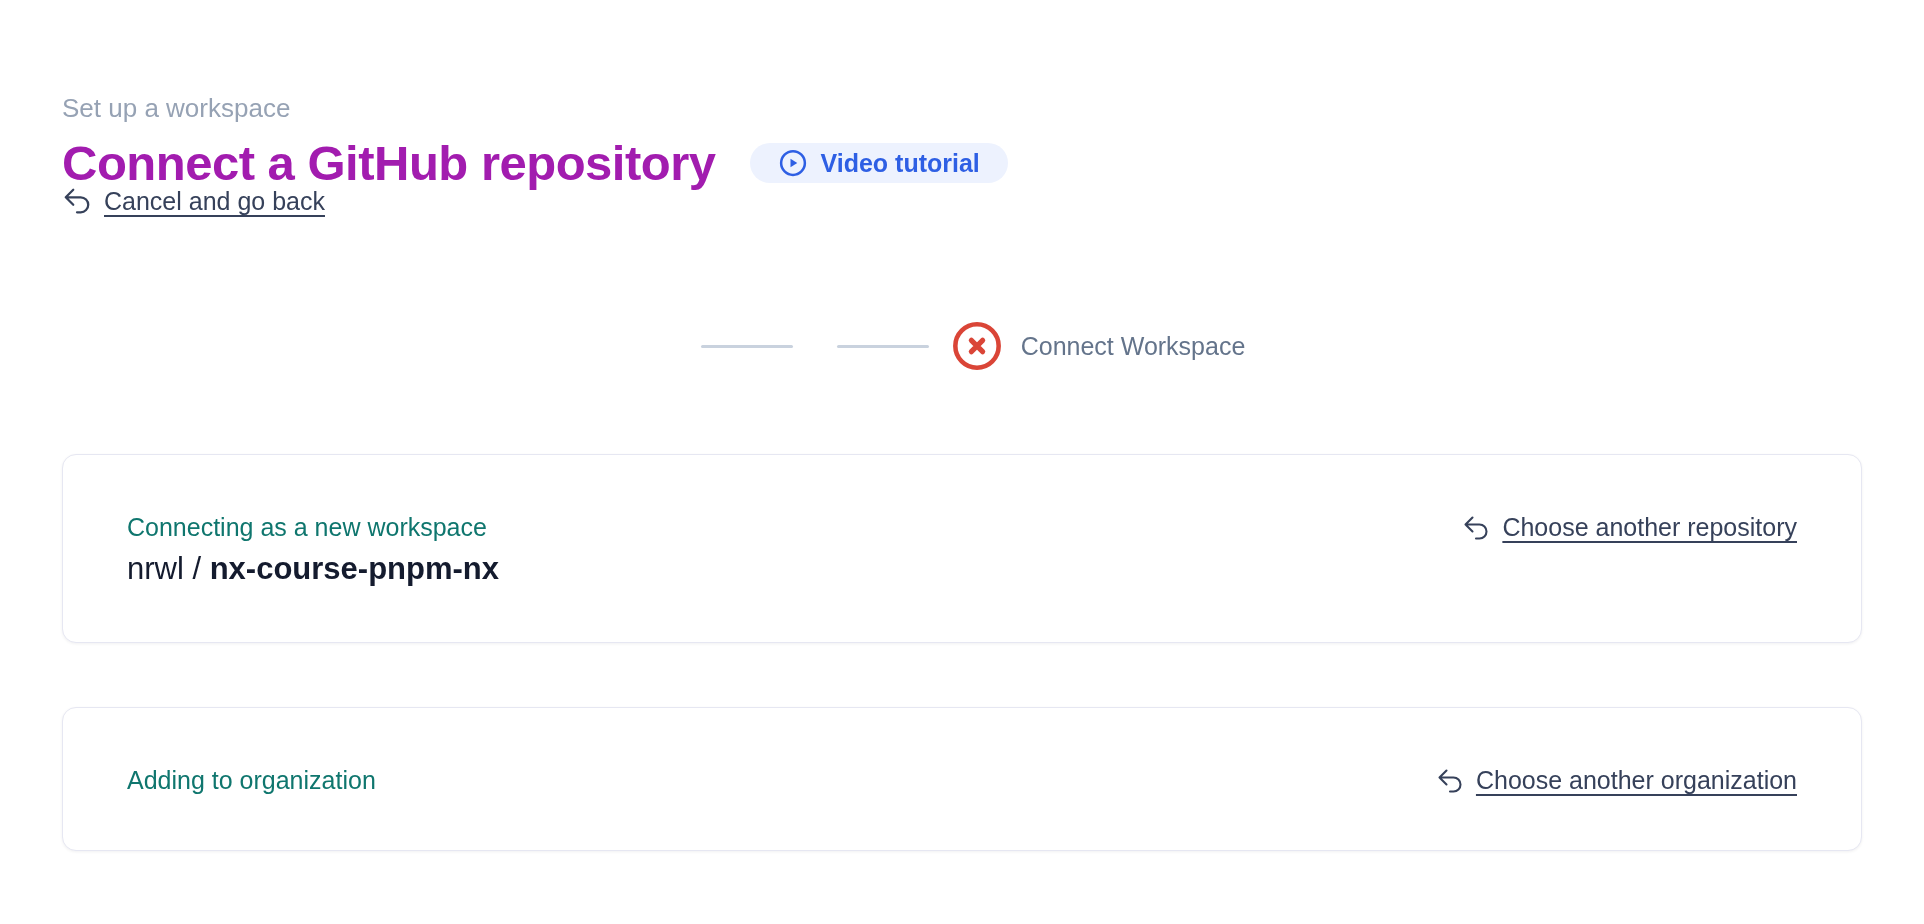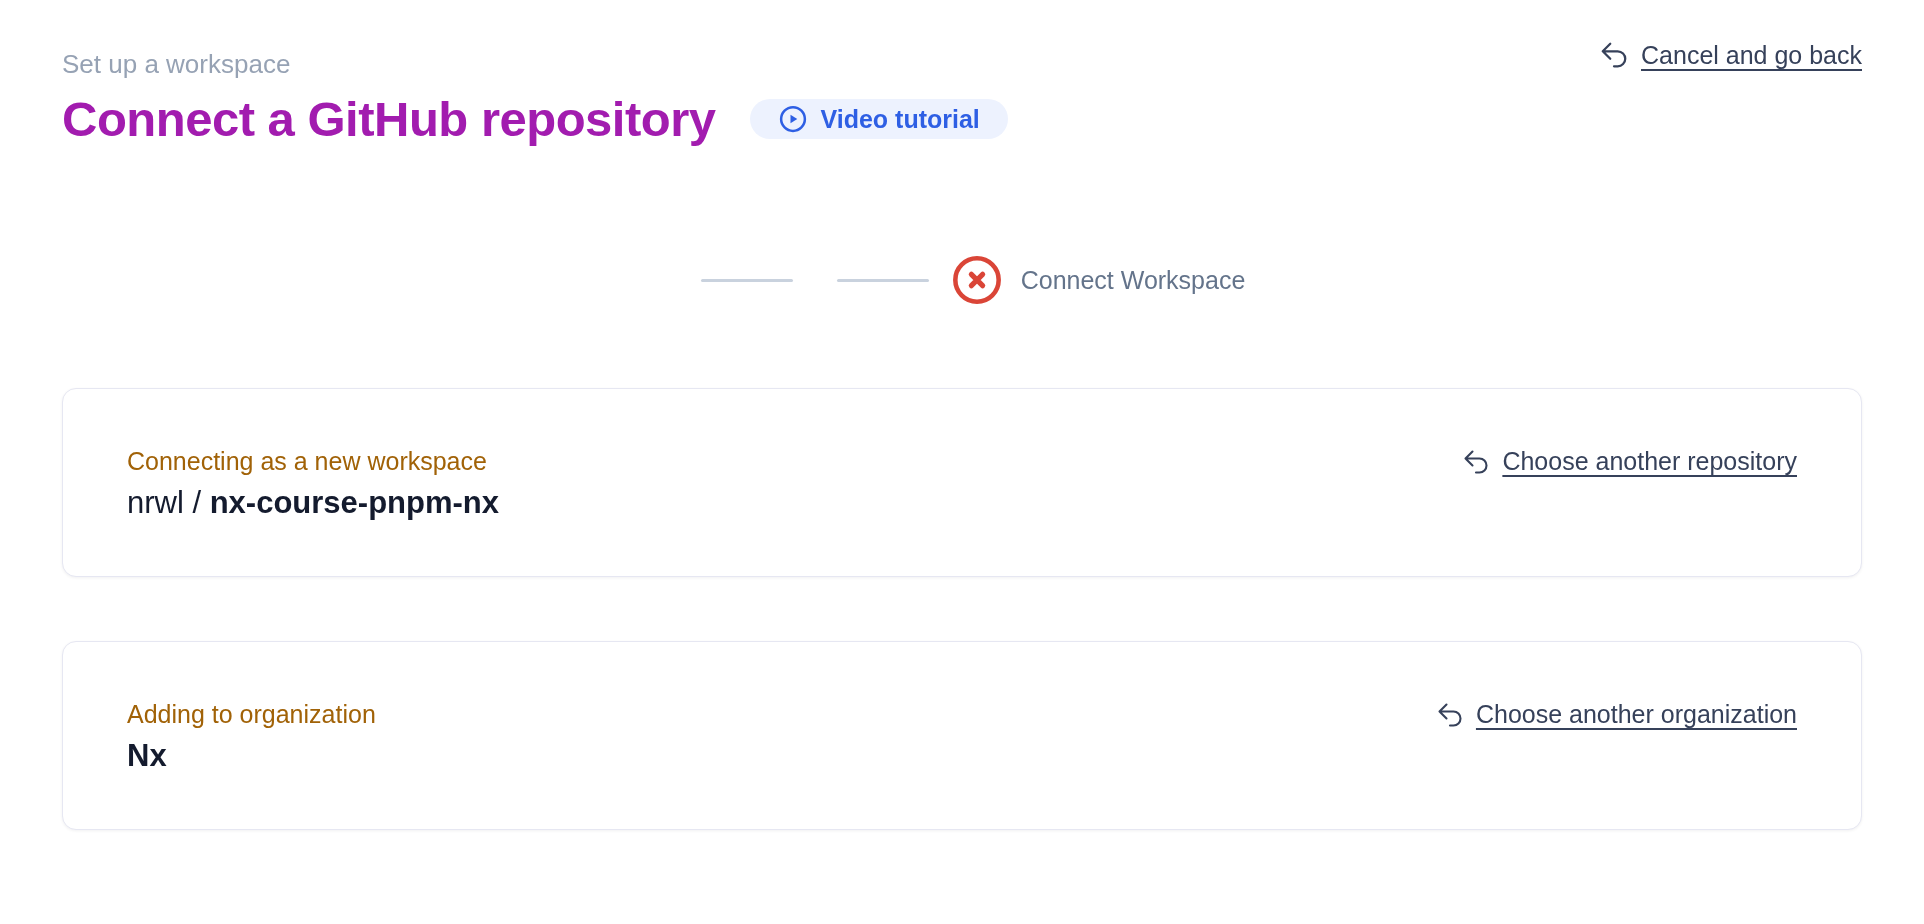--- a/index.html
+++ b/index.html
@@ -1,21 +1,21 @@
 <!DOCTYPE html>
 <html><head>
 <meta charset="utf-8">
 <style>
   * { margin: 0; padding: 0; box-sizing: border-box; }
   html, body { width: 1924px; height: 924px; background: #ffffff; overflow: hidden; }
   body { font-family: "Liberation Sans", "DejaVu Sans", sans-serif; color: #141b2e; }
   .page { padding: 0 62px; }
 
   
-  .header { margin-top: 48px; display: flex; justify-content: space-between; align-items: flex-start; }
+  .header { margin-top: 92px; display: flex; justify-content: space-between; align-items: flex-start; flex-direction: column; }
   .eyebrow { font-size: 26px; line-height: 32px; color: #96a2b4; }
   .title-row { margin-top: 8px; display: flex; align-items: center; }
   h1.page-title { font-size: 49px; line-height: 62px; font-weight: 700; color: #a21caf; letter-spacing: -0.5px; }
   .video-pill {
     margin-left: 34px; height: 40px; padding: 0 28px; border-radius: 28px;
     background: #edf2fe; color: #2e5fe4; font-size: 25px; font-weight: 700;
     display: inline-flex; align-items: center; gap: 13px; border: none; cursor: pointer;
     font-family: inherit;
   }
   .link {
@@ -35,21 +35,21 @@
 
   
   .card {
     border: 1px solid #e6e7f2; border-radius: 14px; background: #ffffff;
     box-shadow: 0 1px 3px rgba(15, 23, 42, 0.06);
     padding: 56px 64px 54px 64px;
     display: flex; justify-content: space-between; align-items: flex-start;
   }
   .card-repository { margin-top: 82px; }
   .card-organization { margin-top: 64px; }
-  .card-label { font-size: 25px; line-height: 32px; color: #a16207; }
+  .card-label { font-size: 25px; line-height: 32px; color: #0f766e; }
   .card-value { margin-top: 7px; font-size: 31px; line-height: 38px; color: #141b2e; }
   .card-value .value-prefix { font-weight: 500; }
   .card-value .value-name { font-weight: 700; }
   .card-value.semibold { font-weight: 700; }
   .card-action { margin-top: 2px; }
 </style>
 </head>
 <body>
 
 <div class="page">
@@ -107,21 +107,20 @@
           <path d="M9 15 3 9m0 0 6-6M3 9h12a6 6 0 0 1 0 12h-3" stroke="#36415a" stroke-width="1.8" stroke-linecap="round" stroke-linejoin="round"></path>
         </svg>
       </span>
       <span class="link-text">Choose another repository</span>
     </a>
   </div>
 
   <div class="card card-organization">
     <div>
       <div class="card-label">Adding to organization</div>
-      <div class="card-value semibold">Nx</div>
     </div>
     <a class="link card-action">
       <span class="uturn-icon" style="display:inline-flex;">
         <svg width="28" height="28" viewBox="0 0 24 24" fill="none">
           <path d="M9 15 3 9m0 0 6-6M3 9h12a6 6 0 0 1 0 12h-3" stroke="#36415a" stroke-width="1.8" stroke-linecap="round" stroke-linejoin="round"></path>
         </svg>
       </span>
       <span class="link-text">Choose another organization</span>
     </a>
   </div>

